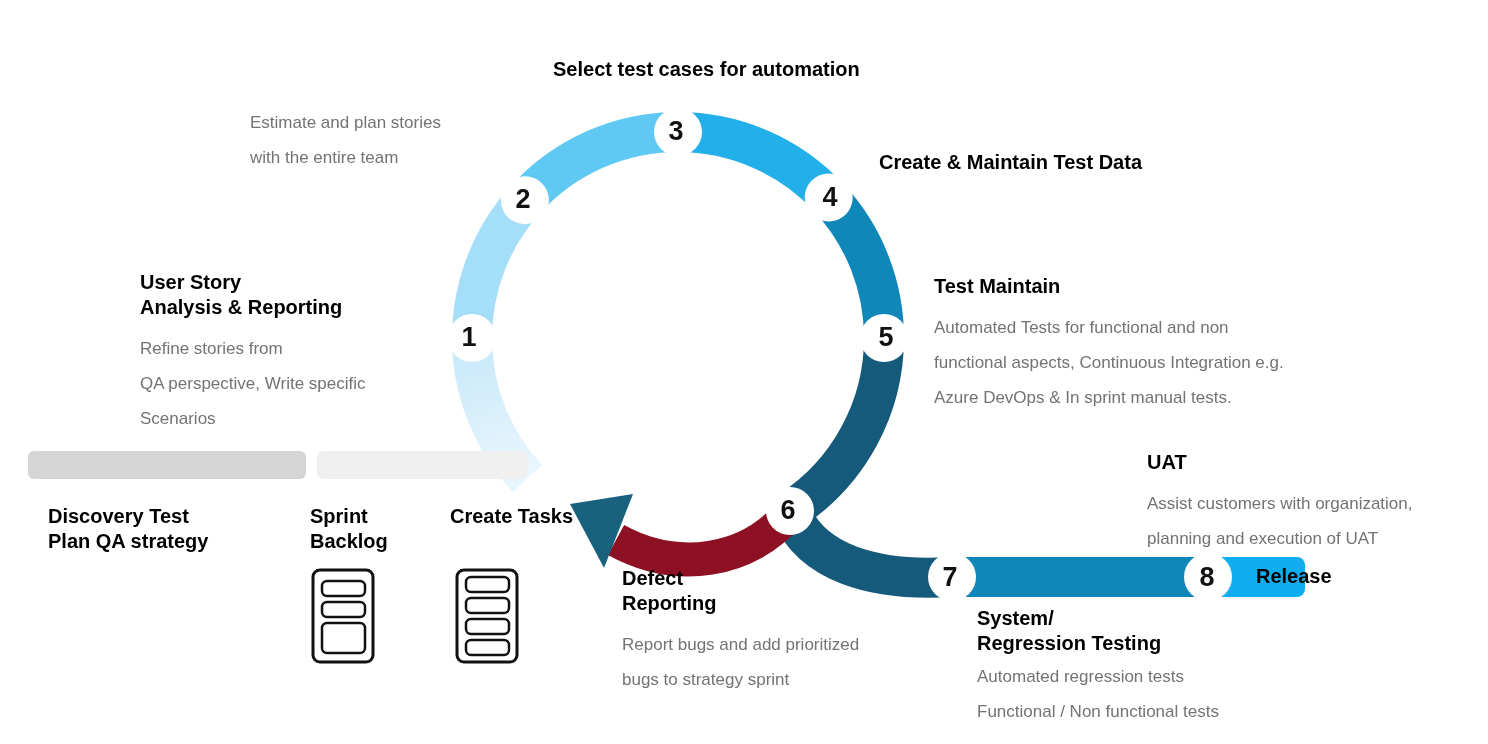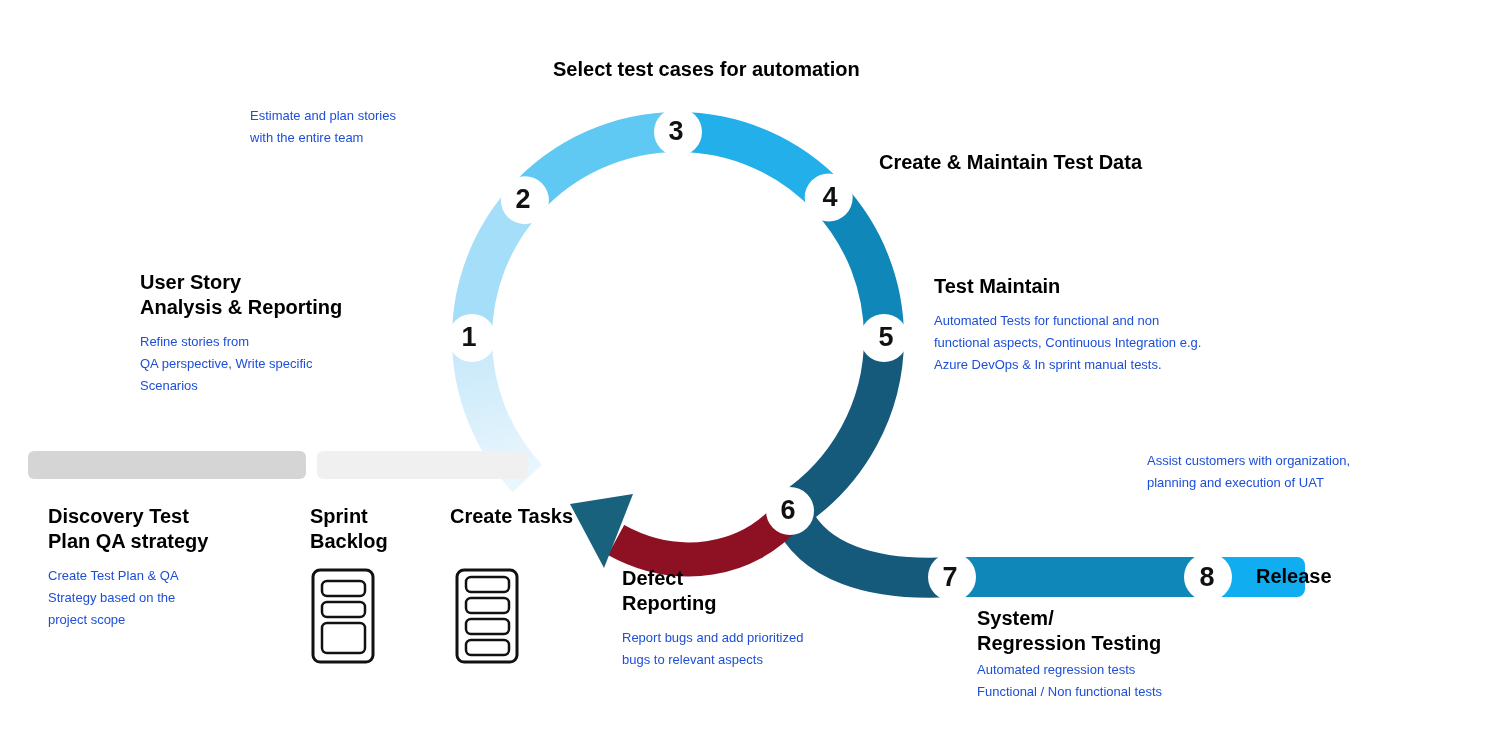--- a/index.html
+++ b/index.html
@@ -19,24 +19,24 @@
     margin: 0 0 11px 0;
     font-size: 20px;
     line-height: 25px;
     font-weight: 700;
     color: #000000;
     white-space: pre-line;
   }
   .note.tight h3 { margin-bottom: 3px; }
   .note p {
     margin: 0;
-    font-size: 13px;
-    line-height: 22px;
+    font-size: 17px;
+    line-height: 35px;
     font-weight: 400;
-    color: #1d4ed8;
+    color: #737373;
     white-space: pre-line;
   }
   .step-num {
     font-size: 27px;
     font-weight: 700;
     fill: #111111;
   }
 </style>
 </head>
 <body>
@@ -133,44 +133,42 @@
   <div class="note" style="left:934px; top:274px;">
     <h3>Test Maintain</h3>
     <p>Automated Tests for functional and non
 functional aspects, Continuous Integration e.g.
 Azure DevOps &amp; In sprint manual tests.</p>
   </div>
 
   <div class="note" style="left:48px; top:504px;">
     <h3>Discovery Test
 Plan QA strategy</h3>
-    <p>Create Test Plan &amp; QA
-Strategy based on the
-project scope</p>
   </div>
 
   <div class="note" style="left:310px; top:504px;">
     <h3>Sprint
 Backlog</h3>
   </div>
 
   <div class="note" style="left:450px; top:504px;">
     <h3>Create Tasks</h3>
   </div>
 
   <div class="note" style="left:1147px; top:450px;">
+    <h3>UAT</h3>
     <p>Assist customers with organization,
 planning and execution of UAT</p>
   </div>
 
   <div class="note" style="left:622px; top:566px;">
     <h3>Defect
 Reporting</h3>
     <p>Report bugs and add prioritized
-bugs to relevant aspects</p>
+bugs to strategy sprint</p>
   </div>
 
   <div class="note tight" style="left:945px; top:606px;margin-left:32px;">
     <h3>System/
 Regression Testing</h3>
     <p>Automated regression tests
 Functional / Non functional tests</p>
   </div>
 
   <div class="note" style="left:1256px; top:564px;">

